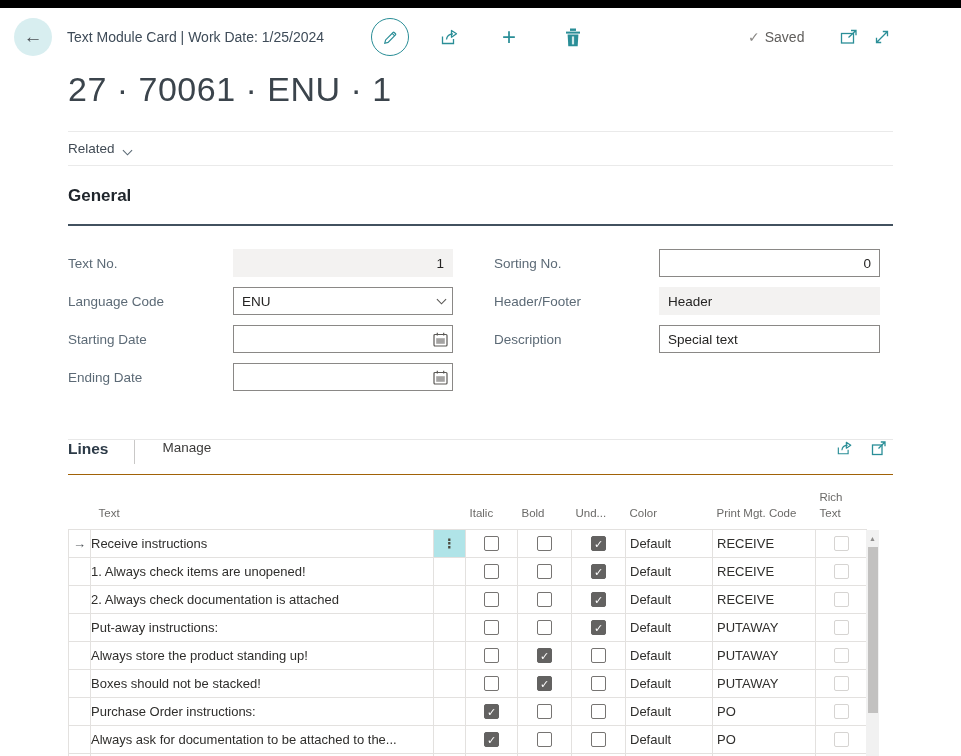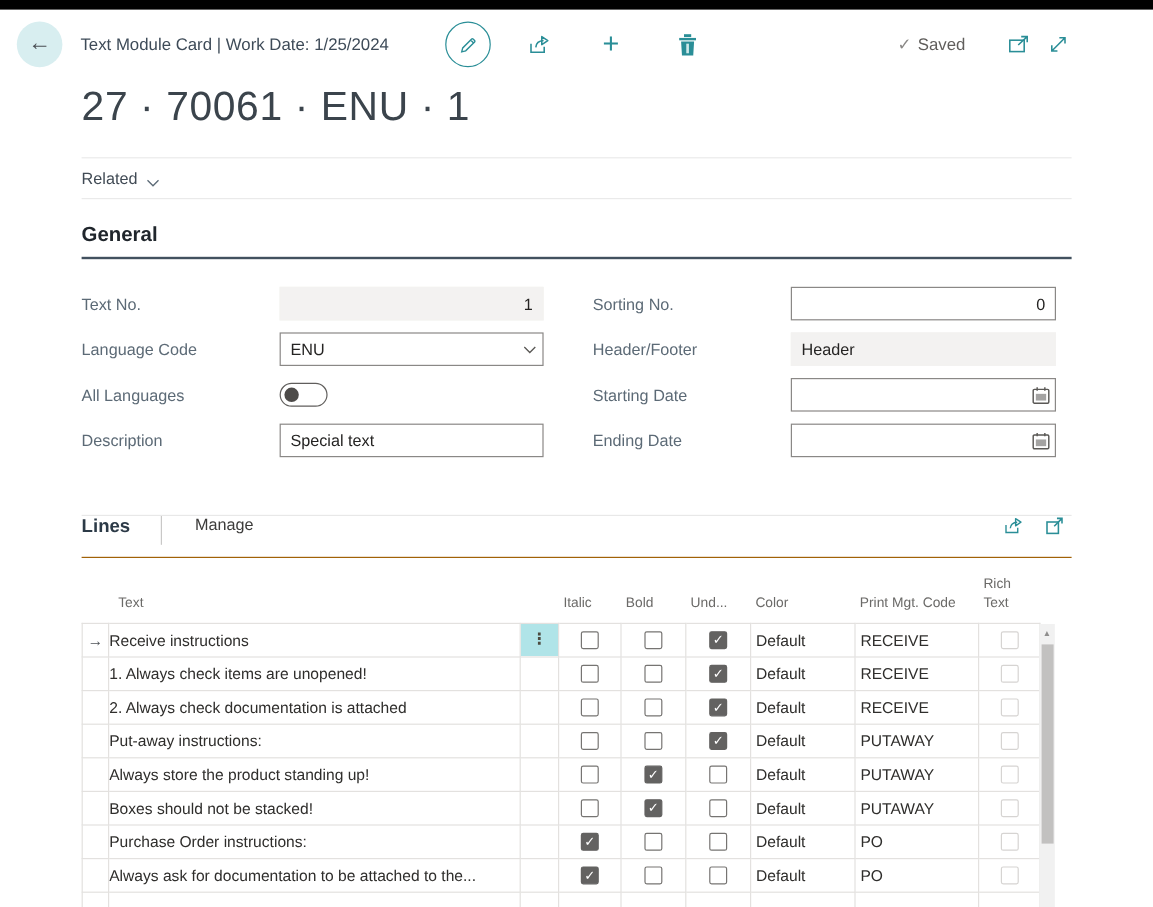--- a/index.html
+++ b/index.html
@@ -23,21 +23,21 @@
 
   
   .page-title { margin:4px 0 0 68px; font-size:34px; font-weight:200; color:#3b444c; letter-spacing:.5px; }
   .related-bar { margin:22px 68px 0 68px; border-top:1px solid #eaeaea; border-bottom:1px solid #eaeaea;
     height:35px; display:flex; align-items:center; }
   .related-item { display:flex; align-items:flex-end; gap:7px; font-size:13.5px; color:#404a54; cursor:pointer; }
   .chev { width:11px; height:7px; }
 
   
   .section-head { margin:20px 68px 0 68px; }
-  .section-head h2 { font-size:17px; font-weight:700; color:#20262c; padding-bottom:8px;
+  .section-head h2 { font-size:17px; font-weight:700; color:#20262c; padding-bottom:18px;
     border-bottom:2px solid #42515f; }
   .gform { margin:23px 68px 0 68px; width:812px; display:grid; grid-template-columns:385px 386px;
     column-gap:41px; row-gap:10px; }
   .frow { display:flex; align-items:center; height:28px; }
   .flabel { width:165px; min-width:165px; display:flex; align-items:flex-end; font-size:13.5px; color:#5c6a76;
     padding-right:6px; }
   .flabel .txt { white-space:nowrap; }
   .leader { flex:1; height:100%; margin-left:6px;
     background-image:radial-gradient(circle,#c6c4c2 1px,transparent 1.2px);
     background-size:8px 2px; background-repeat:repeat-x; background-position:left center; }
@@ -202,31 +202,20 @@
   </div>
 
   <div class="frow">
     <div class="flabel">
       <span class="txt">Header/Footer</span>
         <span class="leader"></span>
     </div>
     <div class="ctrl"><input class="inp dis" readonly="" value="Header" style=""></div>
   </div>
 
-  <div class="frow">
-    <div class="flabel">
-      <span class="txt">All Languages</span>
-        <span class="leader"></span>
-    </div>
-    <div class="ctrl" style="display:flex;align-items:center;">
-      <div class="toggle">
-          <div class="knob"></div>
-        </div>
-    </div>
-  </div>
 
   <div class="frow">
     <div class="flabel">
       <span class="txt">Starting Date</span>
         <span class="leader"></span>
     </div>
     <div class="ctrl">
       <input class="inp" value="" style="">
       <span class="cal-btn">
         <svg width="15" height="15" viewBox="0 0 15 15">

